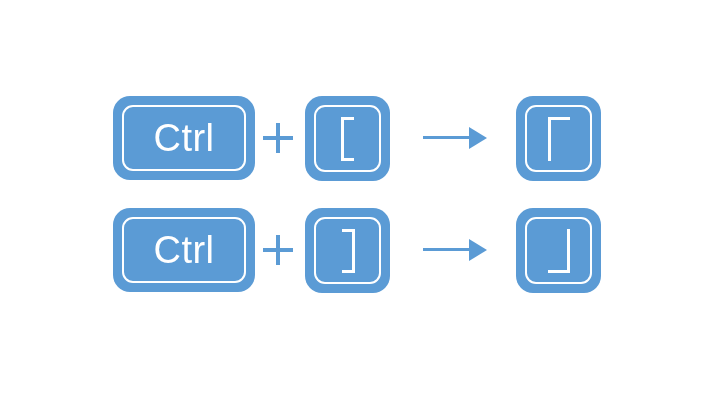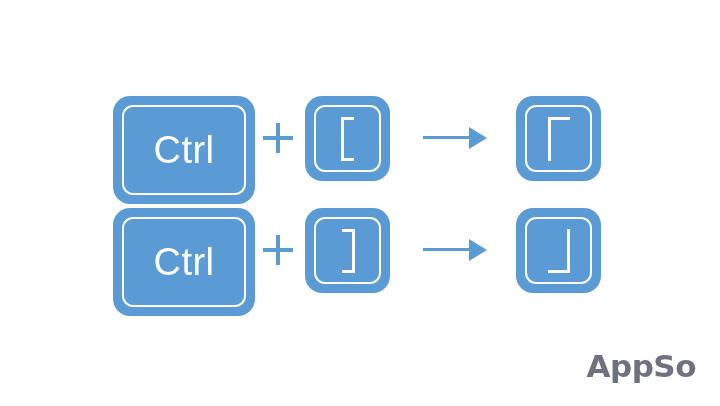--- a/index.html
+++ b/index.html
@@ -33,21 +33,21 @@
   .key-label{
     color:#FFFFFF;
     line-height:1;
     font-weight:400;
     white-space:pre;
     position:relative;
     z-index:2;
   }
 
   
-  .key.wide{width:142px;height:108px;border-radius:17px;}
+  .key.wide{width:142px;height:84px;border-radius:17px;}
   .key.wide .key-inner{left:9px;top:9px;right:9px;bottom:9px;border-radius:11px;}
   .key.wide .key-label{font-size:38px;letter-spacing:0.5px;}
 
   
   .key.square{width:85px;height:85px;border-radius:17px;}
   .key.square .key-inner{left:9px;top:9px;right:9px;bottom:9px;border-radius:11px;}
 
   
   .glyph{position:relative;width:30px;height:44px;}
   .glyph i{position:absolute;background:#FFFFFF;display:block;}
@@ -176,15 +176,14 @@
         <span class="glyph g-cjk-close">
           <i class="h"></i>
             <i class="v"></i>
         </span>
 
       </div>
     </div>
 
   </div>
 
-  <div id="brand">AppSo</div>
 
 </div>
 
 </body></html>

